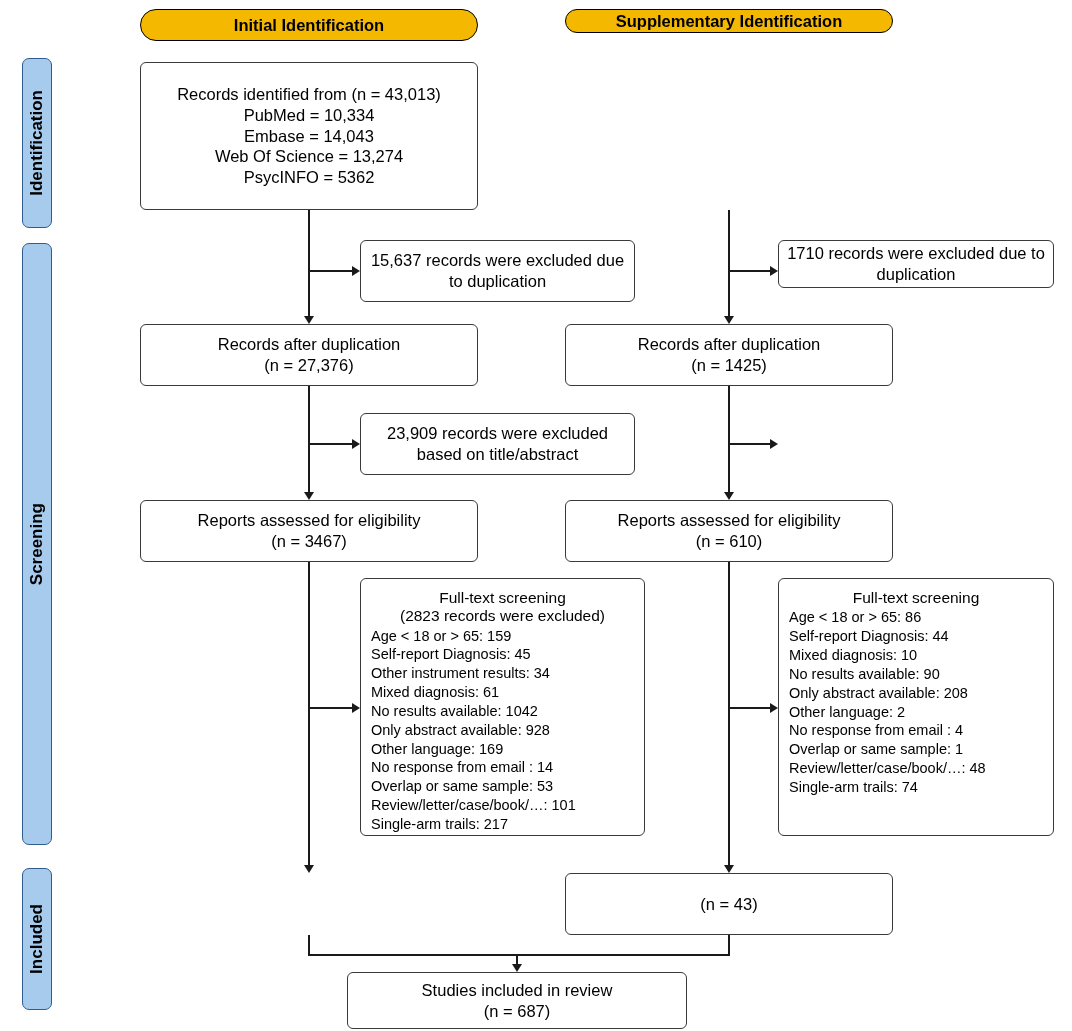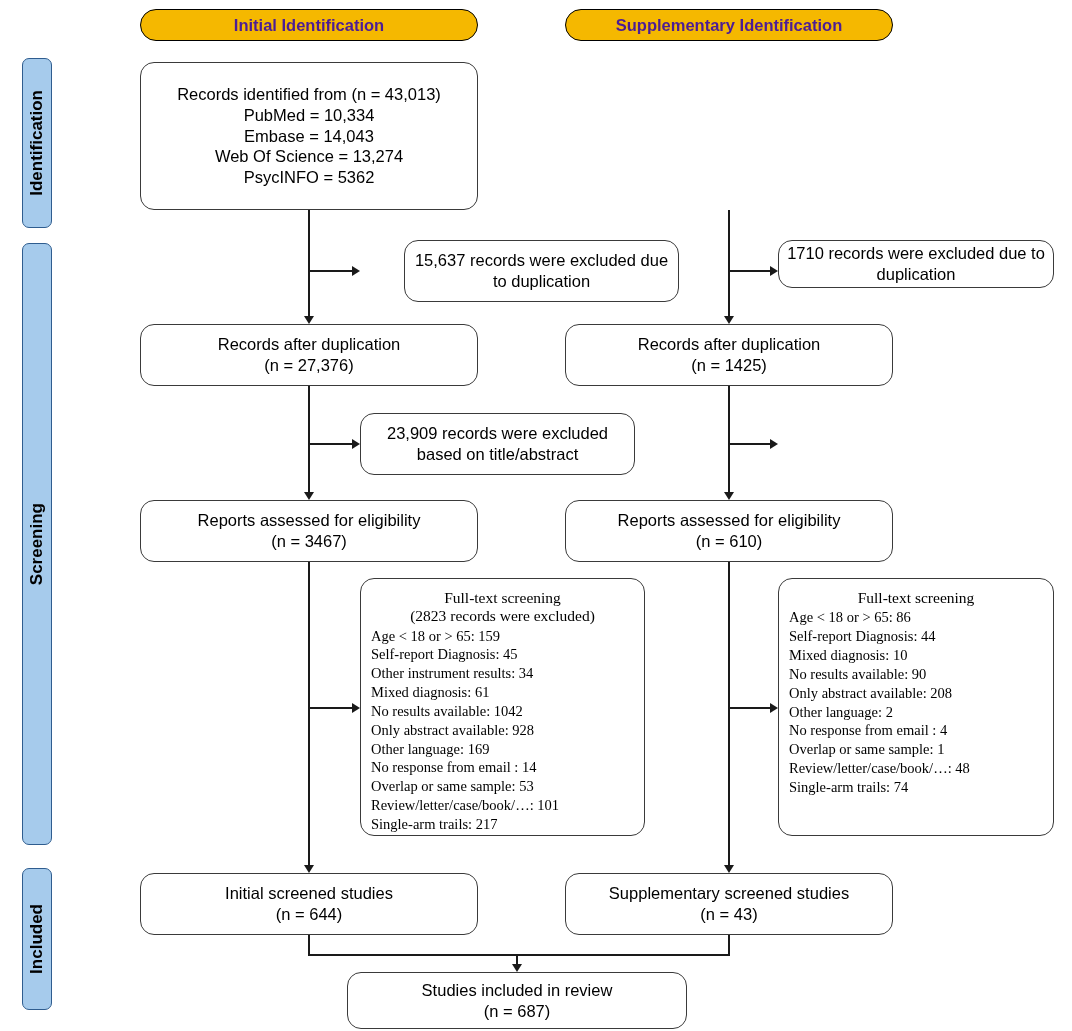--- a/index.html
+++ b/index.html
@@ -43,47 +43,46 @@
     position: absolute;
     box-sizing: border-box;
     background: #f5b800;
     border: 1.6px solid #000000;
     border-radius: 16px;
     display: flex;
     align-items: center;
     justify-content: center;
     font-weight: bold;
     font-size: 16.5px;
-    color: #4c1d95;
+    color: #000000;
   }
   
   .box {
     position: absolute;
     box-sizing: border-box;
     background: #ffffff;
     border: 1.6px solid #3a3a3a;
-    border-radius: 14px;
+    border-radius: 6px;
     display: flex;
     flex-direction: column;
     align-items: center;
     justify-content: center;
     text-align: center;
     font-size: 16.5px;
     line-height: 1.26;
     color: #000;
     padding: 4px 8px;
   }
   .box .ln { display: block; white-space: nowrap; }
   .box.wrap .ln { white-space: normal; }
   
   .box.detail {
     justify-content: flex-start;
     padding: 10px 10px 8px 10px;
     line-height: 1.18;
-    font-family: Liberation Serif, serif;
   }
   .detail .head {
     width: 100%;
     text-align: center;
     font-size: 15.5px;
   }
   .detail .reasons {
     align-self: flex-start;
     text-align: left;
     margin-top: 1px;
@@ -124,34 +123,34 @@
   <div class="phase-bar" style="left:22px; top:243px; width:30px; height:602px;">
     <span class="phase-label">Screening</span>
   </div>
   <div class="phase-bar" style="left:22px; top:868px; width:30px; height:142px;">
     <span class="phase-label">Included</span>
   </div>
 
   <div class="hdr-box" style="left:140px; top:9px; width:338px; height:32px;">
     <span>Initial  Identification</span>
   </div>
-  <div class="hdr-box" style="left:565px; top:9px; width:328px; height:32px;">
+  <div class="hdr-box" style="left:565px; top:9px; width:328px; height:24px;">
     <span>Supplementary Identification</span>
   </div>
 
   <div class="box" style="left:140px; top:62px; width:338px; height:148px;">
     <span class="ln">Records identified from  (n = 43,013)</span>
     <span class="ln">PubMed = 10,334</span>
     <span class="ln">Embase = 14,043</span>
     <span class="ln">Web Of Science = 13,274</span>
     <span class="ln">PsycINFO = 5362</span>
   </div>
 
 
-  <div class="box wrap" style="left:360px; top:240px; width:275px; height:62px;margin-left:44px;">
+  <div class="box wrap" style="left:360px; top:240px; width:275px; height:62px;">
     <span class="ln">15,637 records were excluded due to duplication</span>
   </div>
   <div class="box wrap" style="left:778px; top:240px; width:276px; height:48px;">
     <span class="ln">1710 records were excluded due to duplication</span>
   </div>
 
   <div class="box" style="left:140px; top:324px; width:338px; height:62px;">
     <span class="ln">Records after duplication</span>
     <span class="ln">(n = 27,376)</span>
   </div>
@@ -200,26 +199,21 @@
       <span class="ln">No results available: 90</span>
       <span class="ln">Only abstract available: 208</span>
       <span class="ln">Other language: 2</span>
       <span class="ln">No response from email : 4</span>
       <span class="ln">Overlap or same sample: 1</span>
       <span class="ln">Review/letter/case/book/…: 48</span>
       <span class="ln">Single-arm trails: 74</span>
     </div>
   </div>
 
-  <div class="box" style="left:140px; top:873px; width:338px; height:62px;">
-    <span class="ln">Initial screened studies</span>
-    <span class="ln">(n = 644)</span>
-  </div>
   <div class="box" style="left:565px; top:873px; width:328px; height:62px;">
-    <span class="ln">Supplementary screened studies</span>
     <span class="ln">(n = 43)</span>
   </div>
 
   <div class="box" style="left:347px; top:972px; width:340px; height:57px;">
     <span class="ln">Studies included in review</span>
     <span class="ln">(n = 687)</span>
   </div>
 
   <div class="vline" style="left:308px; top:210px; height:106px;"></div>
   <div class="arrow-down" style="left:303.5px; top:316px;"></div>

